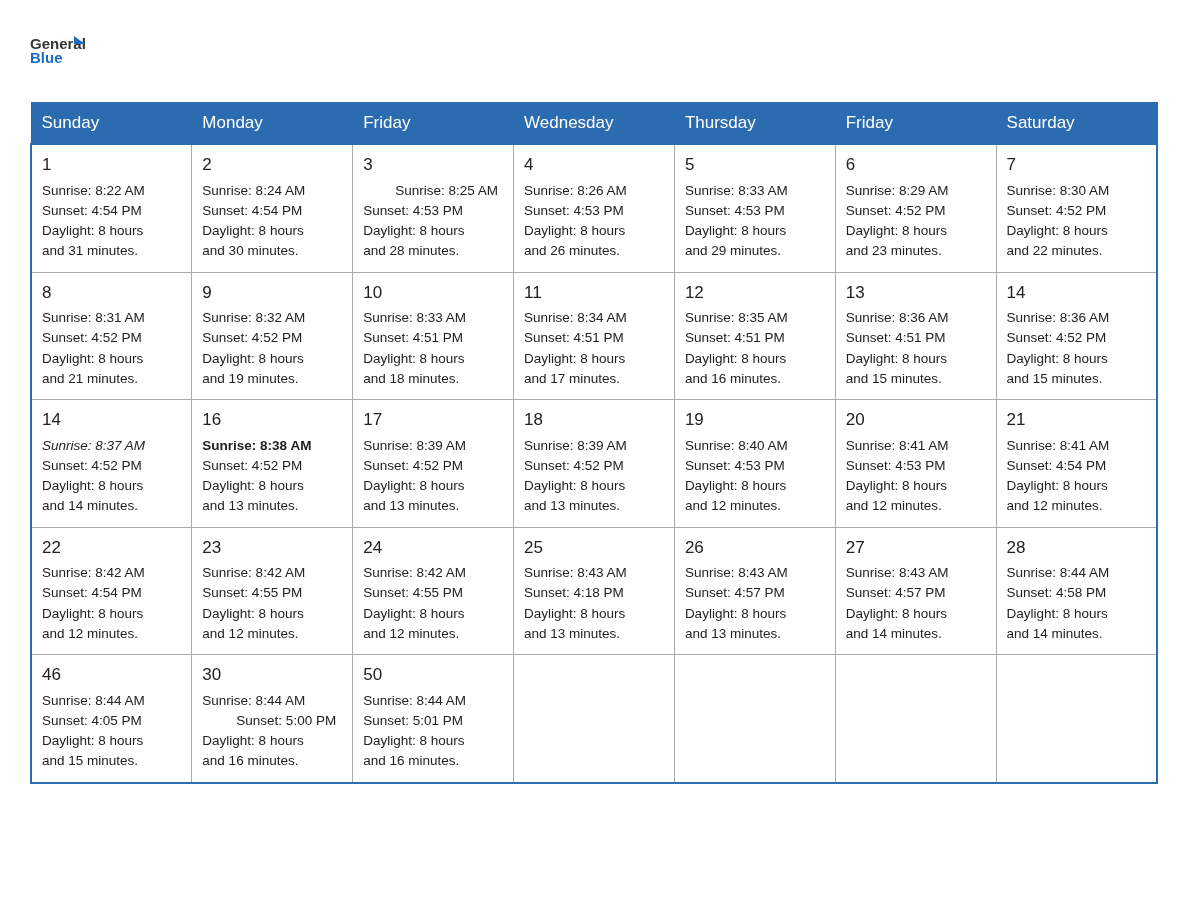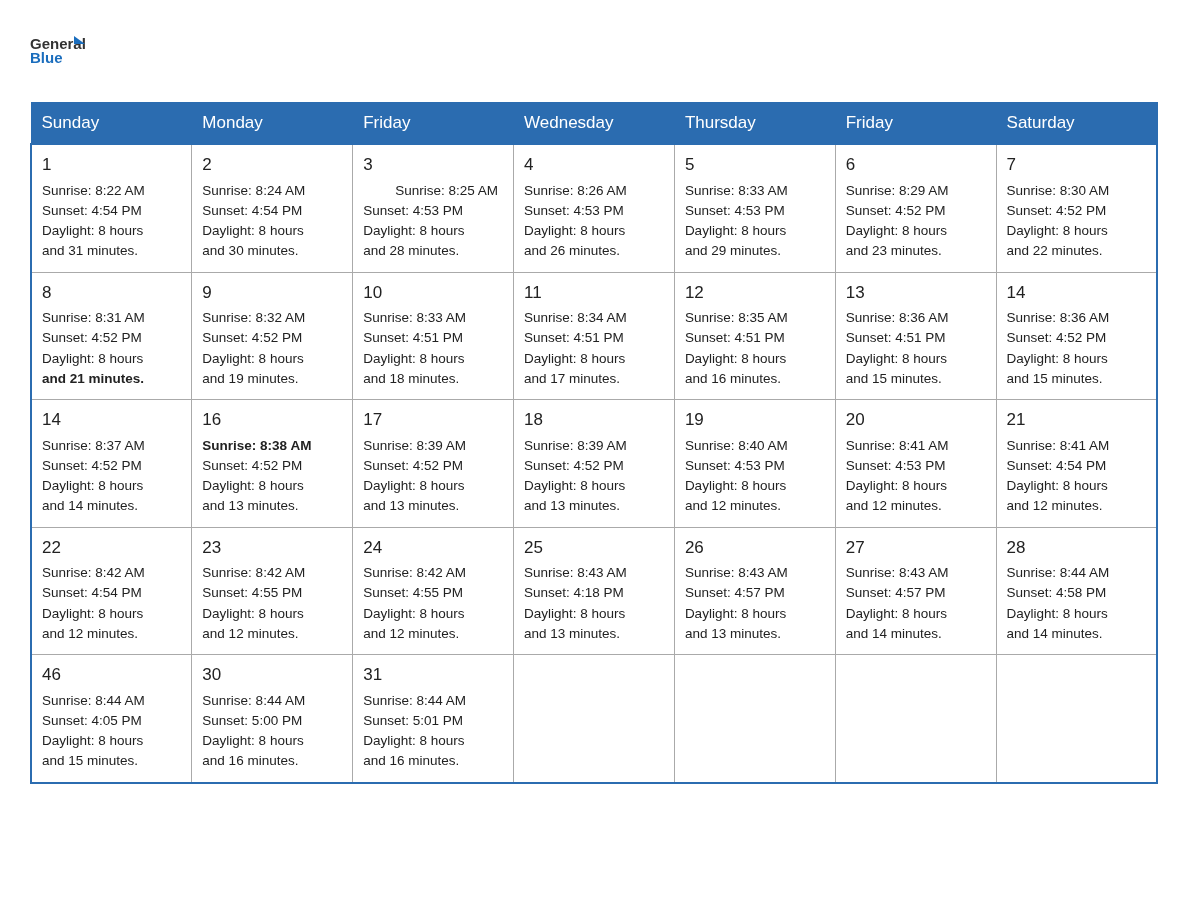--- a/index.html
+++ b/index.html
@@ -166,21 +166,21 @@
             <span style="display: block; line-height: 1.5;">Daylight: 8 hours</span>
             <span style="display: block; line-height: 1.5;">and 22 minutes.</span>
           </td>
         </tr>
         <tr>
           <td>
             <span class="day-num">8</span>
             <span style="display: block; line-height: 1.5;">Sunrise: 8:31 AM</span>
             <span style="display: block; line-height: 1.5;">Sunset: 4:52 PM</span>
             <span style="display: block; line-height: 1.5;">Daylight: 8 hours</span>
-            <span style="display: block; line-height: 1.5; font-weight: bold;">and 21 minutes.</span>
+            <span style="display: block; line-height: 1.5;">and 21 minutes.</span>
           </td>
           <td>
             <span class="day-num">9</span>
             <span style="display: block; line-height: 1.5;">Sunrise: 8:32 AM</span>
             <span style="display: block; line-height: 1.5;">Sunset: 4:52 PM</span>
             <span style="display: block; line-height: 1.5;">Daylight: 8 hours</span>
             <span style="display: block; line-height: 1.5;">and 19 minutes.</span>
           </td>
           <td>
             <span class="day-num">10</span>
@@ -214,21 +214,21 @@
             <span class="day-num">14</span>
             <span style="display: block; line-height: 1.5;">Sunrise: 8:36 AM</span>
             <span style="display: block; line-height: 1.5;">Sunset: 4:52 PM</span>
             <span style="display: block; line-height: 1.5;">Daylight: 8 hours</span>
             <span style="display: block; line-height: 1.5;">and 15 minutes.</span>
           </td>
         </tr>
         <tr>
           <td>
             <span class="day-num">14</span>
-            <span style="display: block; line-height: 1.5;">Sunrise: 8:37 AM</span>
+            <span style="display: block; line-height: 1.5; font-style: italic;">Sunrise: 8:37 AM</span>
             <span style="display: block; line-height: 1.5;">Sunset: 4:52 PM</span>
             <span style="display: block; line-height: 1.5;">Daylight: 8 hours</span>
             <span style="display: block; line-height: 1.5;">and 14 minutes.</span>
           </td>
           <td>
             <span class="day-num">16</span>
             <span style="display: block; line-height: 1.5; font-weight: bold;">Sunrise: 8:38 AM</span>
             <span style="display: block; line-height: 1.5;">Sunset: 4:52 PM</span>
             <span style="display: block; line-height: 1.5;">Daylight: 8 hours</span>
             <span style="display: block; line-height: 1.5;">and 13 minutes.</span>
@@ -324,26 +324,26 @@
           <td>
             <span class="day-num">46</span>
             <span style="display: block; line-height: 1.5;">Sunrise: 8:44 AM</span>
             <span style="display: block; line-height: 1.5;">Sunset: 4:05 PM</span>
             <span style="display: block; line-height: 1.5;">Daylight: 8 hours</span>
             <span style="display: block; line-height: 1.5;">and 15 minutes.</span>
           </td>
           <td>
             <span class="day-num">30</span>
             <span style="display: block; line-height: 1.5;">Sunrise: 8:44 AM</span>
-            <span style="display: block; line-height: 1.5;">Sunset: 5:00 PM</span>
+            <span style="display: block; line-height: 1.5; margin-left: 34px;">Sunset: 5:00 PM</span>
             <span style="display: block; line-height: 1.5;">Daylight: 8 hours</span>
             <span style="display: block; line-height: 1.5;">and 16 minutes.</span>
           </td>
           <td>
-            <span class="day-num">31</span>
+            <span class="day-num">50</span>
             <span style="display: block; line-height: 1.5;">Sunrise: 8:44 AM</span>
             <span style="display: block; line-height: 1.5;">Sunset: 5:01 PM</span>
             <span style="display: block; line-height: 1.5;">Daylight: 8 hours</span>
             <span style="display: block; line-height: 1.5;">and 16 minutes.</span>
           </td>
           <td class="empty-cell"></td>
           <td class="empty-cell"></td>
           <td class="empty-cell"></td>
           <td class="empty-cell"></td>
         </tr>

